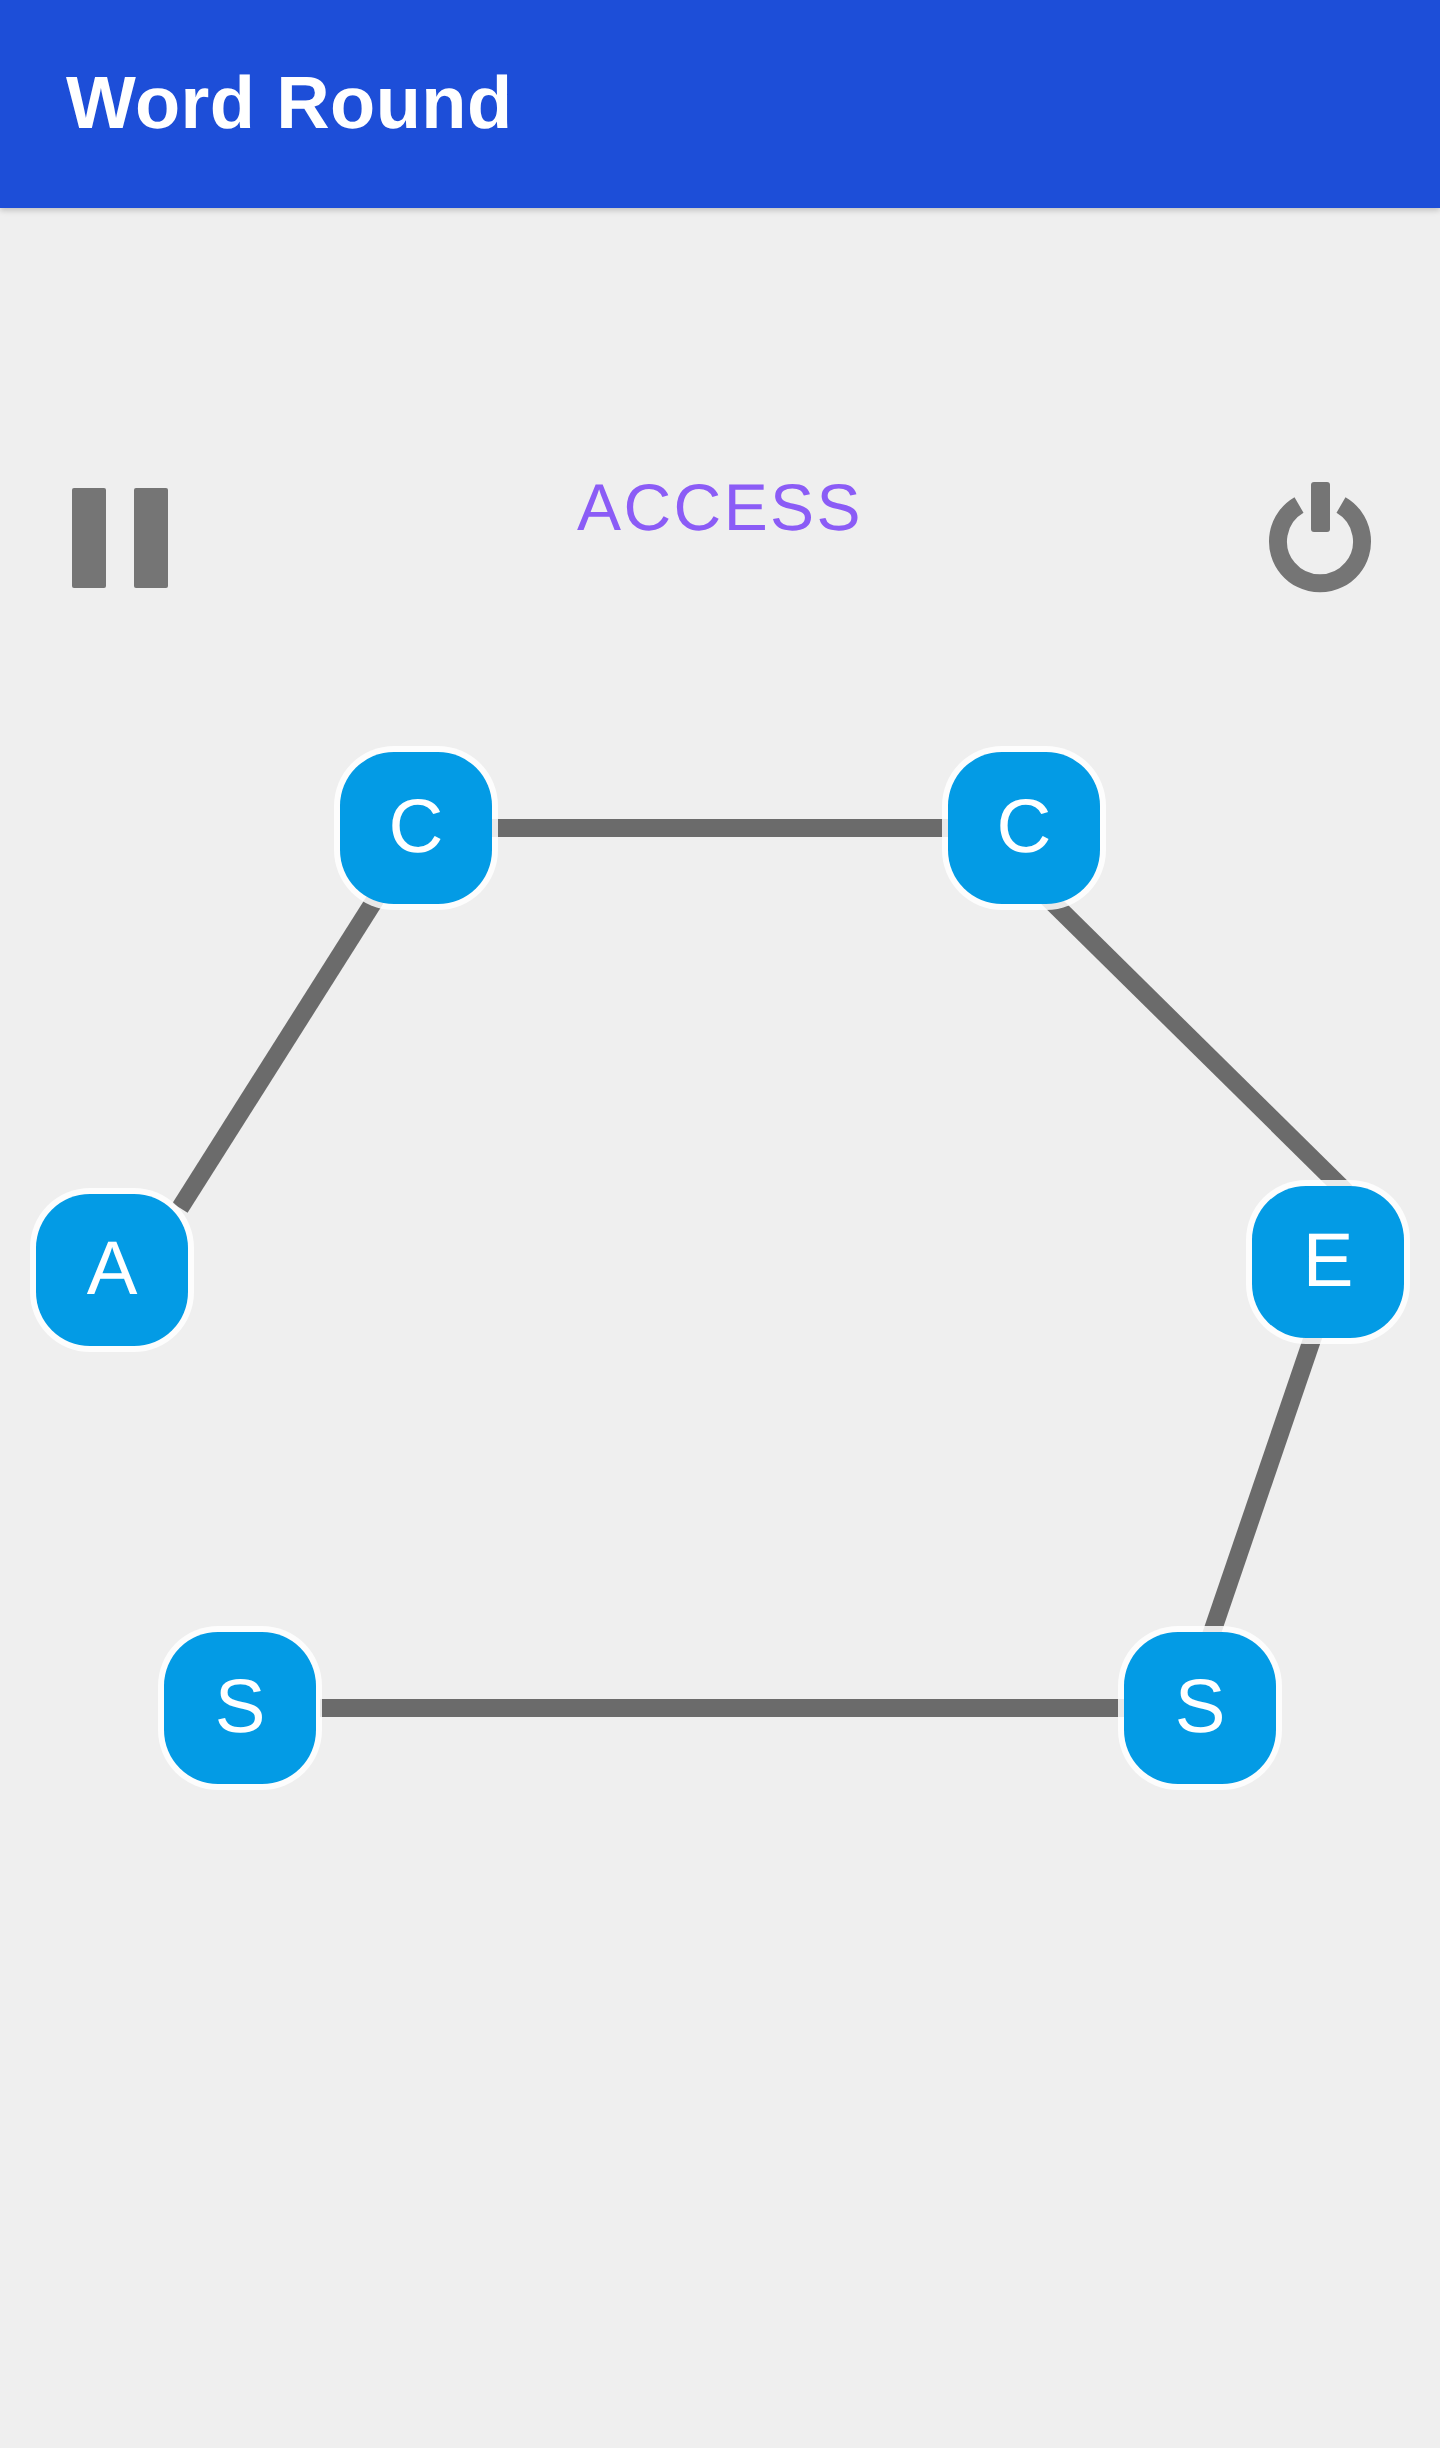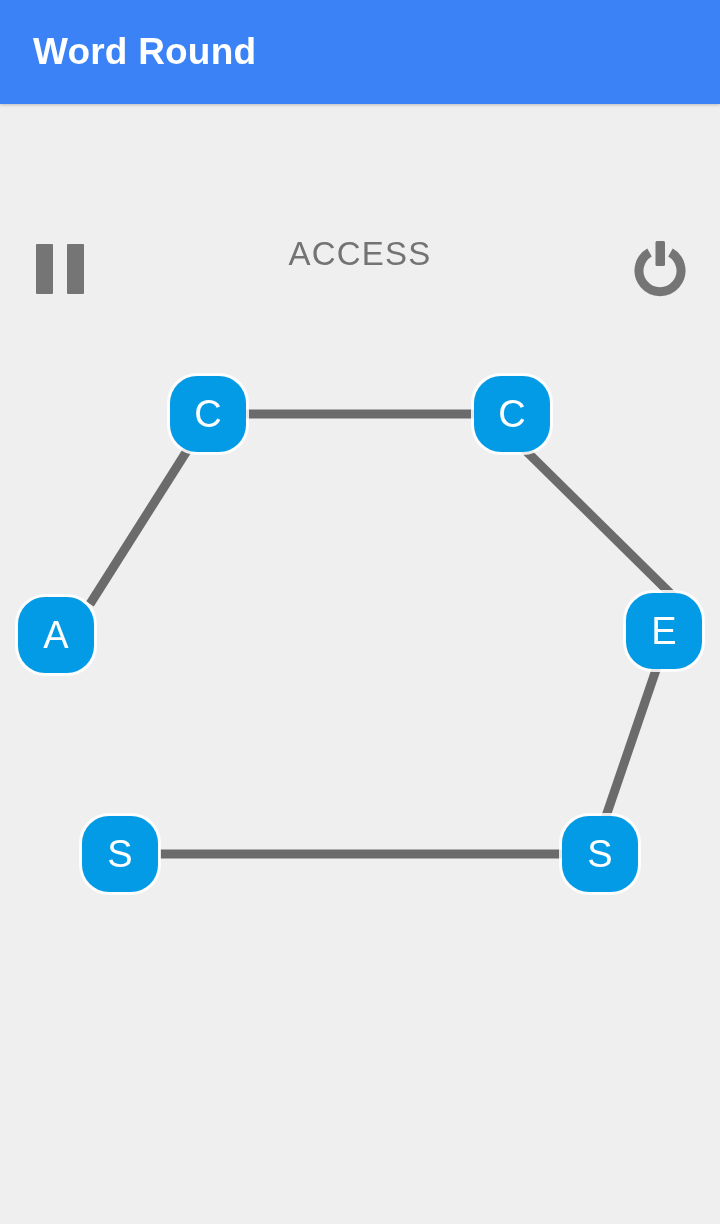--- a/index.html
+++ b/index.html
@@ -12,21 +12,21 @@
   #app {
     position:relative;
     width:720px; height:1224px;
     background:#efefef;
   }
 
   
   .appbar {
     position:absolute; left:0; top:0;
     width:720px; height:104px;
-    background:#3b82f6;
+    background:#1d4ed8;
     display:flex; align-items:center;
     box-shadow:0 1px 3px rgba(0,0,0,.22);
   }
   .appbar-title {
     color:#ffffff;
     font-size:37px;
     font-weight:bold;
     letter-spacing:.2px;
     padding-left:33px;
   }
@@ -43,21 +43,21 @@
   }
   .pause-bar {
     width:17px; height:50px;
     background:#757575;
     border-radius:1px;
   }
   .word-label {
     position:absolute; left:0; top:131px;
     width:720px;
     text-align:center;
-    color:#737373;
+    color:#8b5cf6;
     font-size:33px;
     letter-spacing:1.2px;
   }
   .power-btn {
     position:absolute; left:633px; top:137px;
     width:54px; height:56px;
   }
 
   
   .board {

